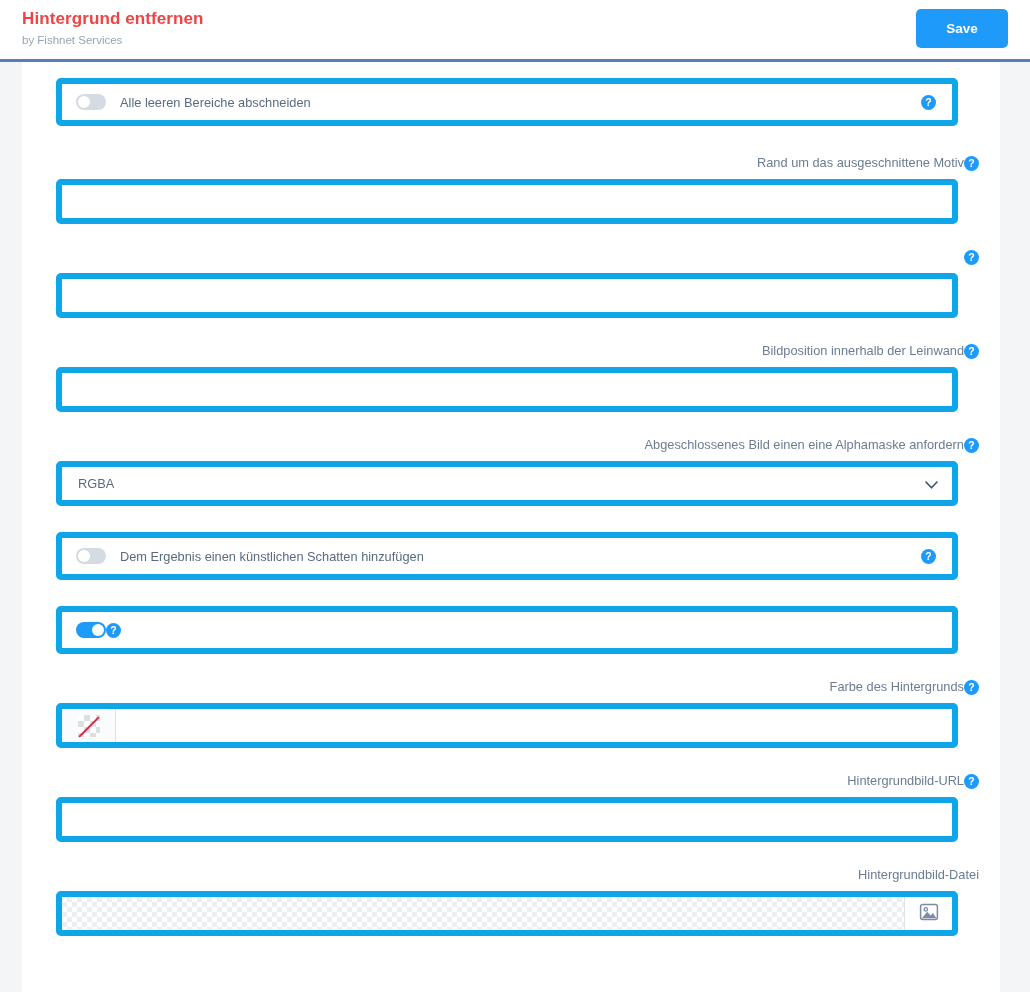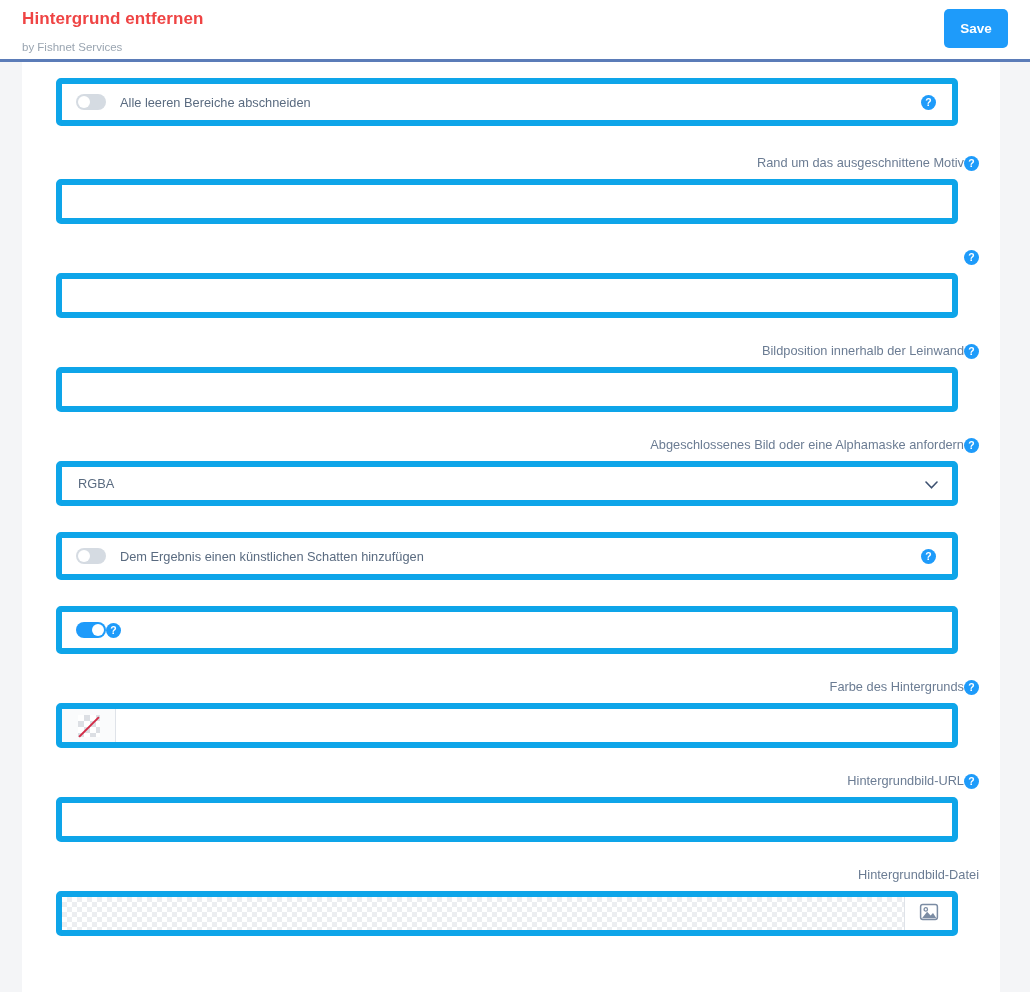--- a/index.html
+++ b/index.html
@@ -33,25 +33,25 @@
     font-size: 17px;
     font-weight: bold;
     color: #ef4444;
     letter-spacing: .1px;
     line-height: 22px;
   }
   .app-subtitle {
     font-size: 11.5px;
     color: #9aa5b1;
     line-height: 16px;
-    margin-top: 9px;
+    margin-top: 2px;
   }
   .save-button {
     margin: 9px 22px 0 0;
-    width: 64px; height: 39px;
+    width: 92px; height: 39px;
     background: #1e9bfa;
     border: none;
     border-radius: 5px;
     color: #ffffff;
     font-size: 13.5px;
     font-weight: bold;
     font-family: "Liberation Sans", sans-serif;
     cursor: pointer;
   }
   .header-rule {
@@ -287,21 +287,21 @@
           <span class="field-label">Bildposition innerhalb der Leinwand</span>
           <span class="help-icon">?</span>
         </div>
         <div class="box text-input"></div>
       </div>
 
       <div class="sp-22"></div>
 
       <div class="field">
         <div class="label-row">
-          <span class="field-label">Abgeschlossenes Bild oder eine Alphamaske anfordern</span>
+          <span class="field-label">Abgeschlossenes Bild einen eine Alphamaske anfordern</span>
           <span class="help-icon">?</span>
         </div>
         <div class="box select-box">
           <span class="select-value">RGBA</span>
           <span>
             <svg class="chev" viewBox="0 0 13 8" fill="none" xmlns="http://www.w3.org/2000/svg">
               <path d="M1 1 L6.5 6.8 L12 1" stroke="#3d5170" stroke-width="1.6" stroke-linecap="round" stroke-linejoin="round"></path>
             </svg>
           </span>
         </div>

